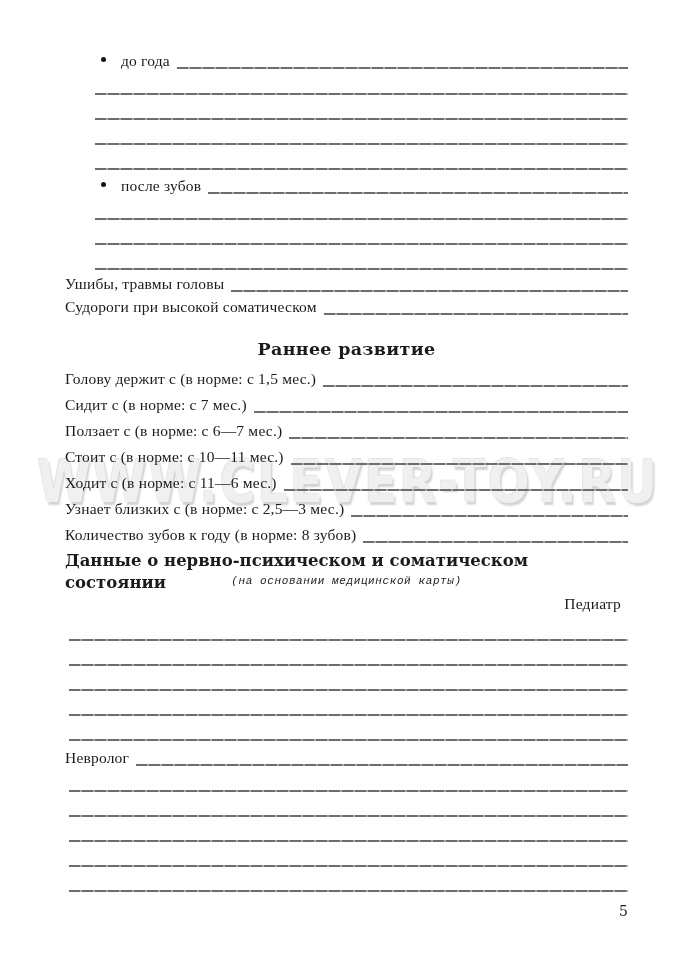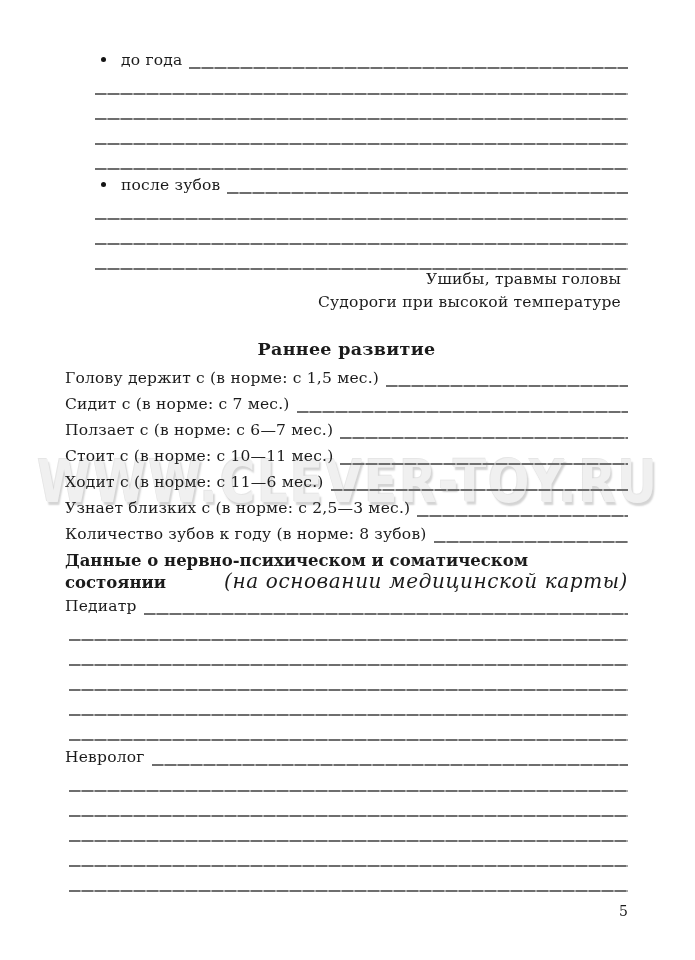--- a/index.html
+++ b/index.html
@@ -31,24 +31,24 @@
     user-select: none;
   }
   .content {
     position: absolute;
     left: 65px;
     right: 67px;
     top: 45px;
     z-index: 1;
   }
   .row { display: flex; align-items: flex-end; height: 25px; }
-  .row.h23 { height: 23px; flex-direction: column; }
+  .row.h23 { height: 23px; }
   .row.h26 { height: 26px; }
-  .row.h22 { height: 22px; }
-  .label { white-space: nowrap; line-height: 19px; letter-spacing: 0.2px; padding-right: 7px; }
+  .row.h22 { height: 22px; flex-direction: column; }
+  .label { white-space: nowrap; line-height: 19px; letter-spacing: 0.2px; padding-right: 7px; font-family: Liberation Serif, serif; }
   .fill {
     flex: 1;
     height: 2px;
     margin-bottom: 1px;
     background: repeating-linear-gradient(90deg, #6e6e6e 0 11px, #a8a8a8 11px 13px);
   }
   .blank { height: 25px; position: relative; }
   .blank::after {
     content: "";
     position: absolute;
@@ -78,24 +78,25 @@
     margin-top: 6px;
     height: 22px;
     line-height: 22px;
     text-align: left;
     font-weight: bold;
     font-size: 16.5px;
   }
   .sub {
     height: 18px;
     line-height: 18px;
-    text-align: right;
+    text-align: center;
     font-style: italic;
-    font-size: 20px;
+    font-size: 11px;
     letter-spacing: 0.6px;
+    font-family: Liberation Mono, monospace;
   }
   .mt4 { margin-top: 4px; }
   .page-num {
     margin-top: 10px;
     height: 18px;
     line-height: 18px;
     text-align: right;
     font-size: 14px;
   }
 </style>
@@ -125,21 +126,21 @@
     </div>
     <div class="blank indent"></div>
     <div class="blank indent"></div>
     <div class="blank indent"></div>
 
     <div class="row h23">
       <span class="label">Ушибы, травмы головы</span>
       <span class="fill"></span>
     </div>
     <div class="row h23">
-      <span class="label">Судороги при высокой температуре</span>
+      <span class="label">Судороги при высокой соматическом</span>
       <span class="fill"></span>
     </div>
 
     <div class="h1">Раннее развитие</div>
 
     <div class="row h26">
       <span class="label">Голову держит с (в норме: с 1,5 мес.)</span>
       <span class="fill"></span>
     </div>
     <div class="row h26">

